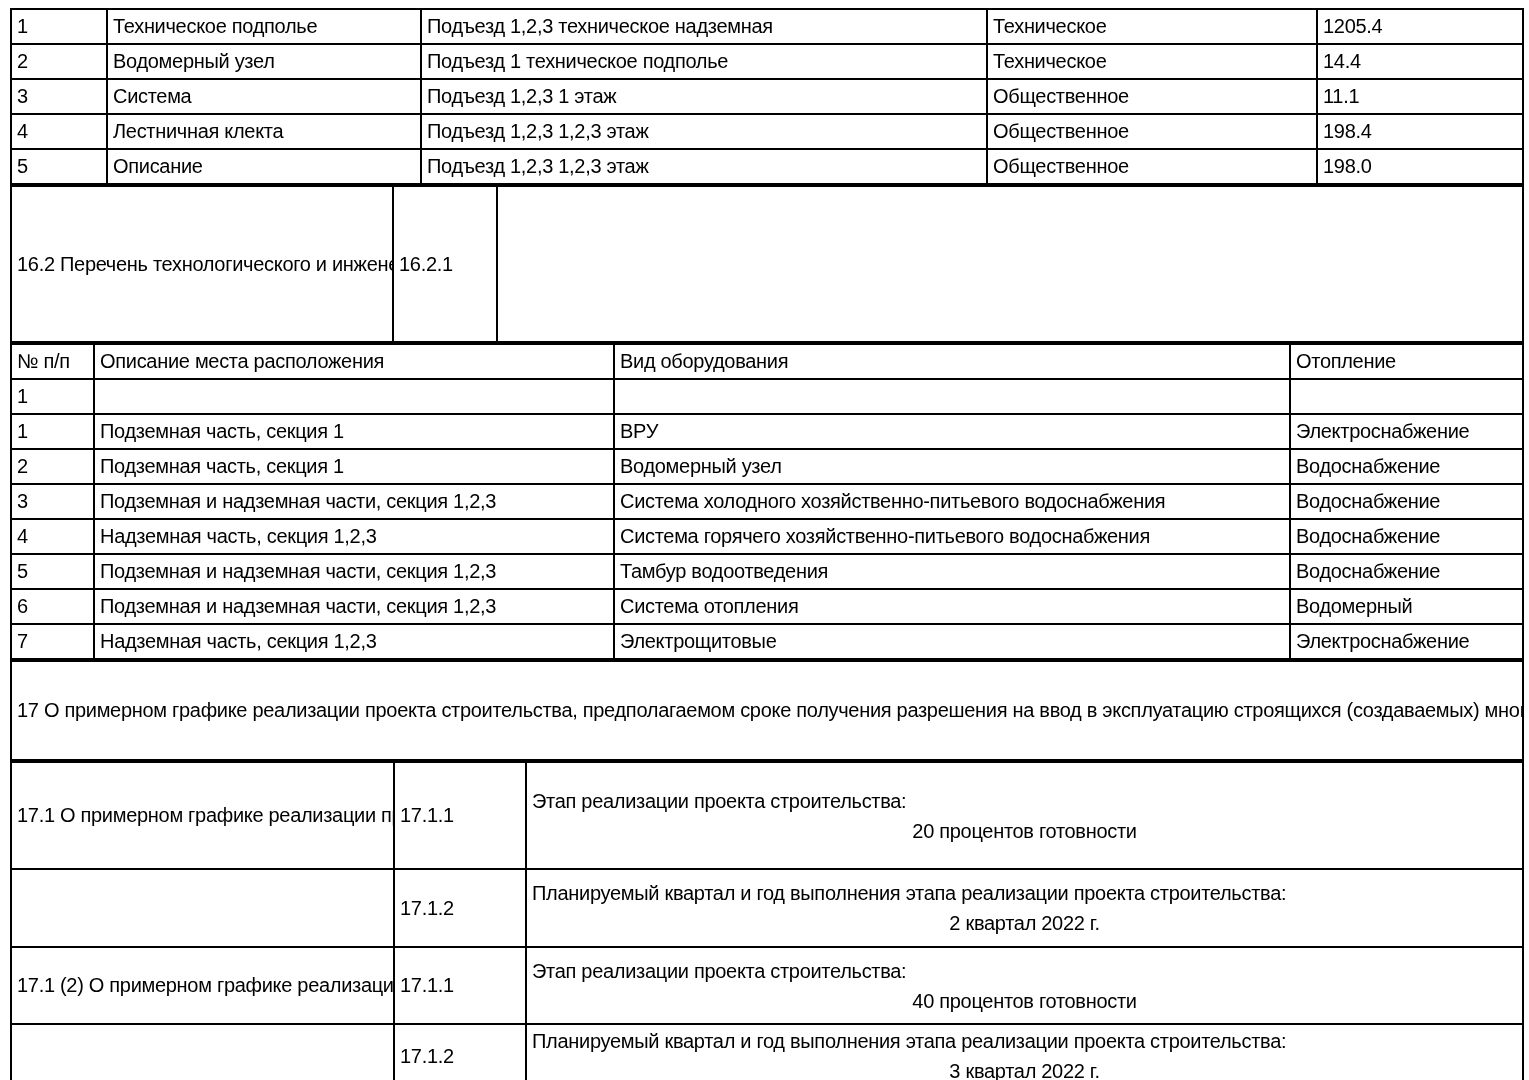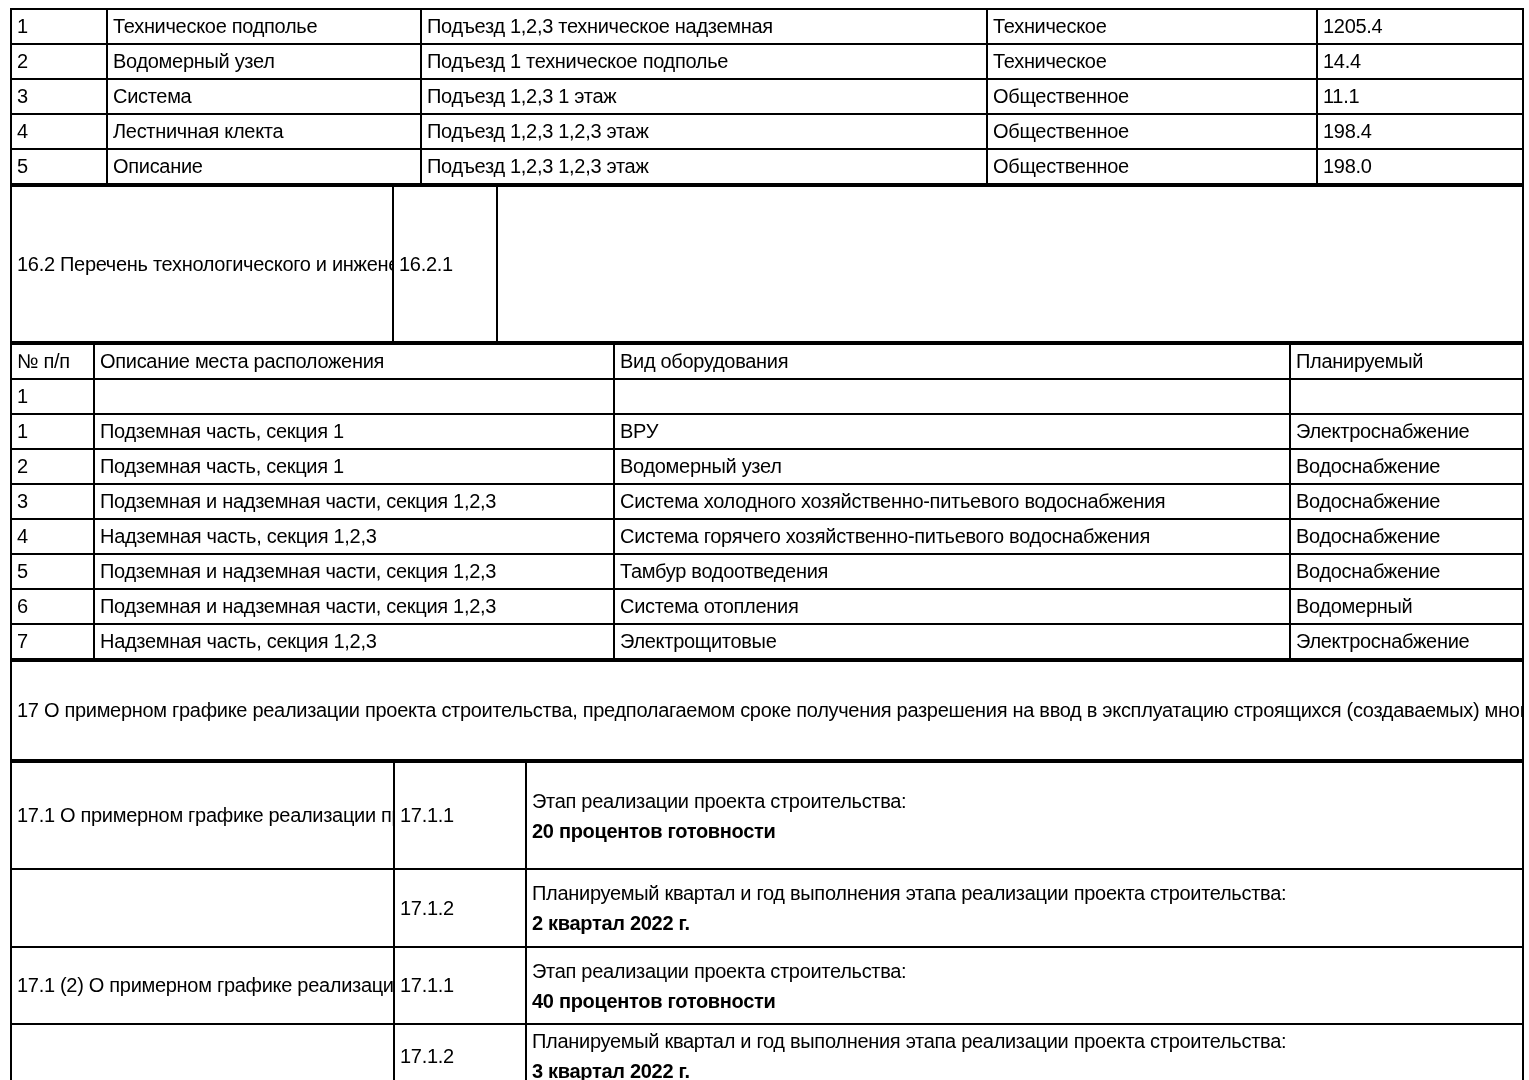--- a/index.html
+++ b/index.html
@@ -53,21 +53,21 @@
     line-height: 1.55;
     padding: 2px 8px 2px 5px;
     vertical-align: top;
   }
   td.content {
     vertical-align: middle;
     white-space: normal;
     line-height: 1.5;
     margin-left: 11px;
   }
-  .b { font-weight: bold; }
+  .b { font-weight: normal; text-align: center; }
 </style>
 </head>
 <body>
 
 <div class="page">
 
   <table class="tbl">
     <colgroup>
       <col style="width:96px">
         <col style="width:314px">
@@ -134,21 +134,21 @@
       <col style="width:83px">
         <col style="width:520px">
         <col style="width:676px">
         <col style="width:233px">
     </colgroup>
     <tbody>
       <tr class="h35">
         <td>№ п/п</td>
         <td>Описание места расположения</td>
         <td>Вид оборудования</td>
-        <td>Планируемый</td>
+        <td>Отопление</td>
       </tr>
       <tr class="h35">
         <td>1</td>
         <td></td>
         <td></td>
         <td></td>
       </tr>
       <tr class="h35">
         <td>1</td>
         <td>Подземная часть, секция 1</td>

